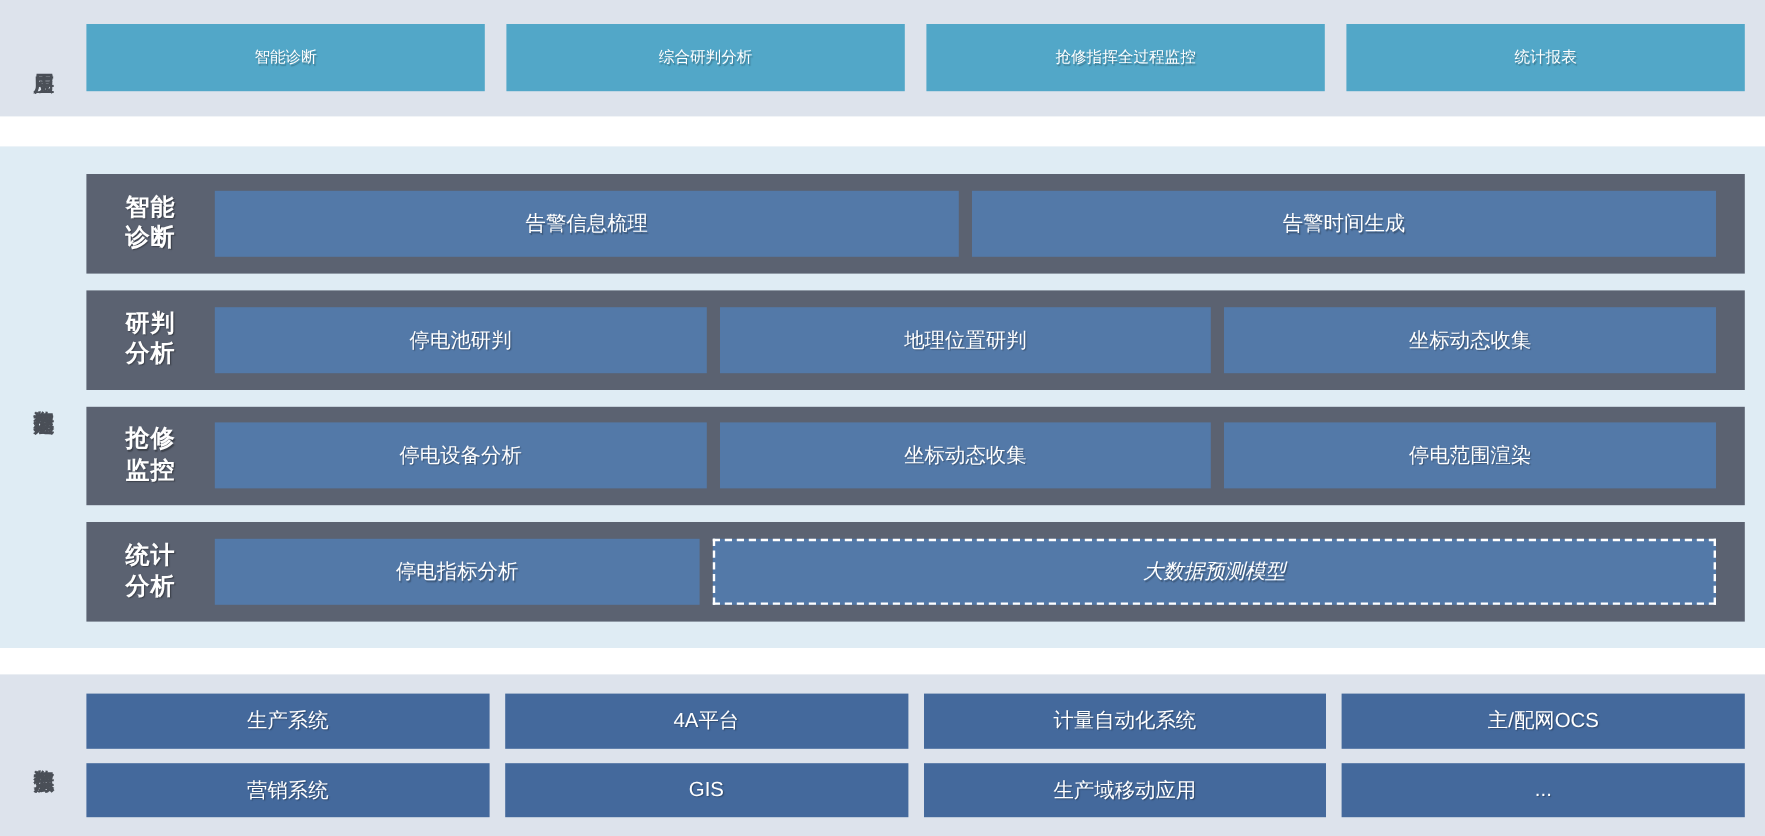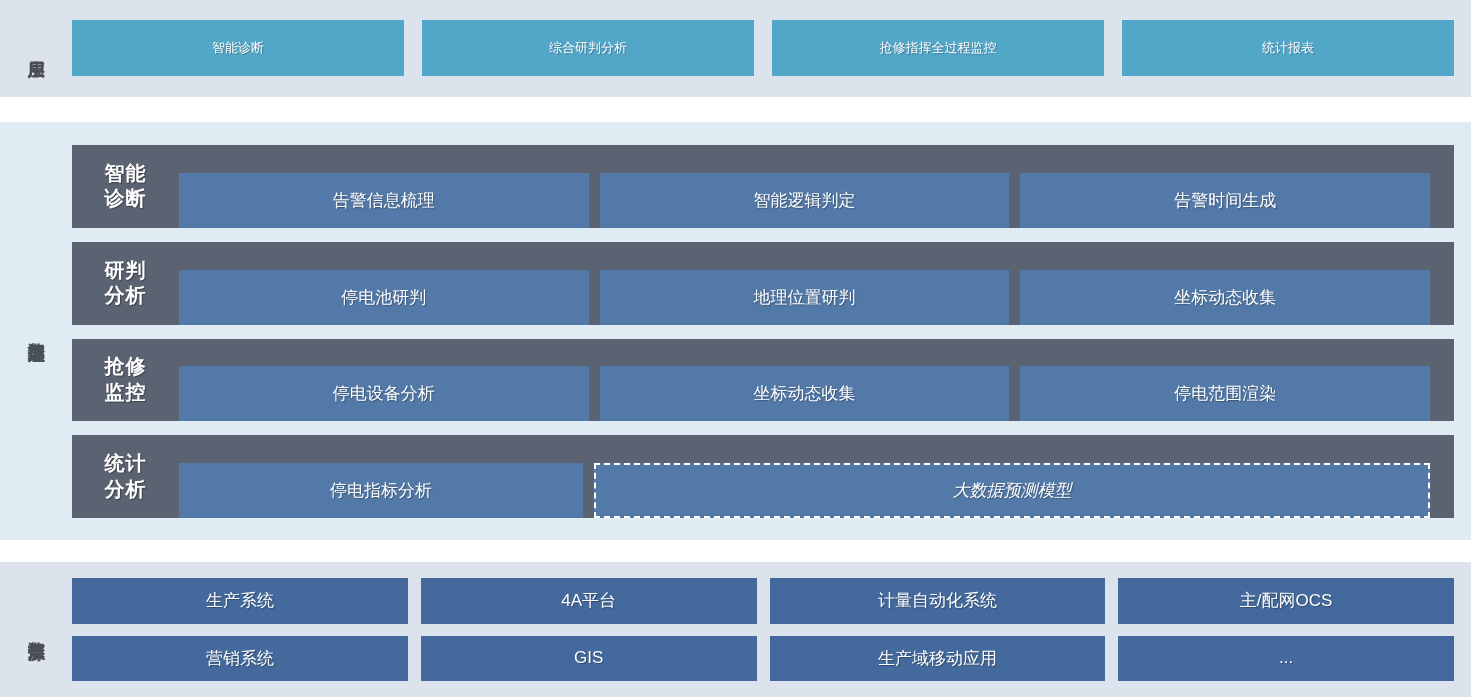--- a/index.html
+++ b/index.html
@@ -105,21 +105,21 @@
     font-weight: bold;
     font-size: 20px;
     line-height: 1.28;
     letter-spacing: 1px;
     text-shadow: 1px 1px 1px rgba(0,0,0,0.35);
     white-space: nowrap;
   }
   .proc-row-cells {
     flex: 1 1 auto;
     display: flex;
-    align-items: flex-end;
+    align-items: center;
     gap: 11px;
     padding: 0 24px 0 0;
     box-sizing: border-box;
   }
   .proc-cell {
     flex: 1 1 0;
     height: 55px;
     background: #5379a8;
     color: #ffffff;
     font-size: 17px;
@@ -185,21 +185,20 @@
     <div class="layer-label">数据处理层</div>
     <div class="layer-body">
 
       <div class="proc-row">
         <div class="proc-row-label">
           <span>智能</span>
           <span>诊断</span>
         </div>
         <div class="proc-row-cells">
           <div class="proc-cell">告警信息梳理</div>
-          <div class="proc-cell">智能逻辑判定</div>
           <div class="proc-cell">告警时间生成</div>
         </div>
       </div>
 
       <div class="proc-row">
         <div class="proc-row-label">
           <span>研判</span>
           <span>分析</span>
         </div>
         <div class="proc-row-cells">

